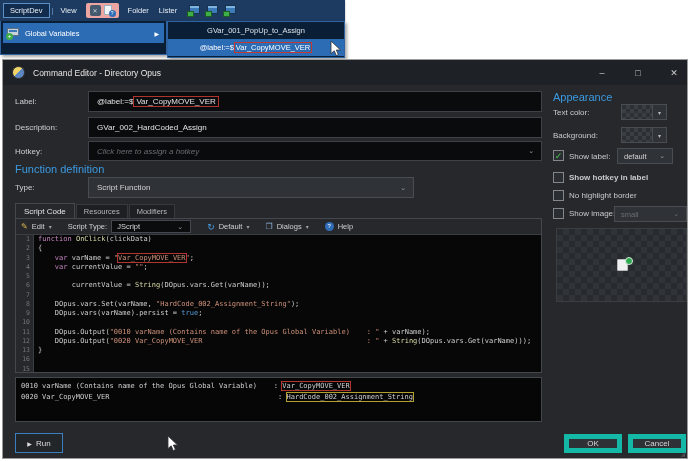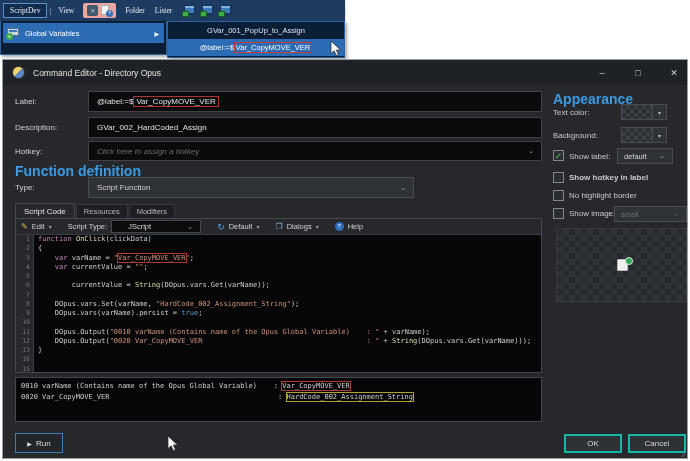--- a/index.html
+++ b/index.html
@@ -8,21 +8,21 @@
     position:relative; width:690px; height:461px; overflow:hidden;
     font-family:"Liberation Sans", sans-serif; background:#ffffff;
   }
   
   .menubar {
     position:absolute; left:0; top:0; width:345px; height:21px;
     background:linear-gradient(#234independent, #1d3b60); background:#1d3b60;
     display:flex; align-items:center; color:#e8eef5; font-size:7.5px;
     box-shadow:0 1px 2px rgba(0,0,0,.3);
   }
-  .mb-item { padding:0 5px;font-family:Liberation Serif, serif; }
+  .mb-item { padding:0 5px; }
   .mb-box { margin-left:3px; padding:2px 6px; background:#122c4d; border:1px solid #5d8fc7; }
   .mb-sep { color:#7d9cc0; padding:0 2px; }
   .pink-group { display:flex; align-items:center; gap:3px; background:#eca5a0; border-radius:2px; padding:2px 4px; margin:0 4px; }
   .pg-icon1 { width:11px; height:11px; background:#44596e; border-radius:2px; color:#c8d2da; font-size:6px; display:flex; align-items:center; justify-content:center; }
   .pg-icon2 { position:relative; width:11px; height:11px; }
   .pg-icon2 .page { position:absolute; left:0; top:0; width:8px; height:10px; background:#f2f5f8; border:1px solid #9fb0bf; }
   .pg-icon2 .qcircle { position:absolute; right:-1px; bottom:-1px; width:7px; height:7px; border-radius:50%; background:#2f6db7; color:#fff; font-size:5px; line-height:7px; text-align:center; }
   .lister-icon { position:relative; width:13px; height:12px; margin-left:5px; }
   .lister-icon .win { position:absolute; left:2px; top:0; width:11px; height:9px; background:#3d7ab8; border:1px solid #16324f; }
   .lister-icon .win:before { content:""; position:absolute; left:0; top:0; right:0; height:2px; background:#7fb3e0; }
@@ -65,34 +65,34 @@
   .winbtn.min { left:584px; } .winbtn.max { left:620px; } .winbtn.close { left:656px; }
   .field-label { position:absolute; left:12px; font-size:8px; color:#cfd0d2; }
   .tinput {
     position:absolute; left:85px; width:454px; height:21px;
     background:#0a0b0c; border:1px solid #3e4248; display:flex; align-items:center;
     padding-left:8px; font-size:8px; color:#e2e2e2;
   }
   .boxed-red { border:1px solid #b1352f; padding:0 2px; }
   .placeholder { font-style:italic; color:#6a6d72; }
   .chev { position:absolute; right:7px; color:#9a9da2; font-size:7px; top:50%; transform:translateY(-54%); }
-  .section-hdr { position:absolute; color:#3b9ae1; font-weight:bold; font-size:14px; }
+  .section-hdr { position:absolute; color:#3b9ae1; font-weight:normal; font-size:11px; }
   .dropdown {
     position:absolute; background:#2f3237; border:1px solid #494d53; display:flex; align-items:center;
     padding-left:8px; font-size:8px; color:#d2d3d5;
   }
   
   .tabs { position:absolute; left:12px; top:141px; height:17px; display:flex; align-items:flex-end; }
   .tab { padding:3px 8px 2px; font-size:8px; border:1px solid #44484e; border-bottom:none; background:#26282c; color:#e4e4e5; position:relative; z-index:2; }
   .tab.inactive { background:#1d1f22; border-color:#36393e; color:#b4b6b9; font-size:7.5px; padding:2px 7px 2px; margin-left:1px; }
   .tabpage { position:absolute; left:12px; top:158px; width:527px; height:155px; border:1px solid #44484e; background:#26282c; z-index:1; }
   .codebar { position:absolute; left:0; top:0; right:0; height:16px; border-bottom:1px solid #3a3d42;
     display:flex; align-items:center; font-size:7.5px; color:#cfd0d2; gap:4px; padding-left:5px; }
   .pencil { color:#d9b44a; font-size:8px; }
-  .ddsmall { height:13px; width:90px; background:#0b0c0d; border:1px solid #44484e; position:relative; display:flex; align-items:center; padding-left:16px; font-size:7.5px; color:#d8d8d8; }
+  .ddsmall { height:13px; width:80px; background:#0b0c0d; border:1px solid #44484e; position:relative; display:flex; align-items:center; padding-left:5px; font-size:7.5px; color:#d8d8d8; }
   .refresh { color:#4a9fe3; font-size:9px; }
   .dlg-ico { color:#8fb6dd; font-size:8px; }
   .help-ico { width:9px; height:9px; border-radius:50%; background:#2f6db7; color:#fff; font-size:6px; line-height:9px; text-align:center; }
   .tb-chev { color:#9a9da2; font-size:6px; }
   
   .editor { position:absolute; left:0; top:16px; right:0; bottom:0; display:flex; background:#070708; overflow:hidden; }
   .gutter { width:18px; background:#26282c; border-right:1px solid #3a3d42; }
   .codecol { flex:1; padding-left:4px; }
   .code-line, .gut-line { height:9.26px; line-height:9.26px; font-family:"DejaVu Sans Mono", monospace; font-size:7px; white-space:pre; }
   .gut-line { text-align:right; padding-right:3px; color:#70747a; font-size:6.5px; }
@@ -100,21 +100,21 @@
   .tok-pl { color:#cfcfcf; } .tok-bool { color:#569cd6; }
   .seg-box-red { outline:1px solid #b1352f; }
   .seg-box-yellow { outline:1px solid #b1a02e; }
   
   .output { position:absolute; left:12px; top:317px; width:527px; height:45px; background:#060607; border:1px solid #44484e; padding:3px 0 0 5px; overflow:hidden; }
   .out-line { height:11px; line-height:11px; font-family:"DejaVu Sans Mono", monospace; font-size:7px; color:#d4d4d4; white-space:pre; }
   
   .run-btn { position:absolute; left:12px; top:373px; width:48px; height:20px; background:#232629; border:1px solid #3c7fc0;
     color:#dcdcdc; font-size:8px; display:flex; align-items:center; justify-content:center; gap:4px; }
   .run-play { font-size:6px; }
-  .btn { position:absolute; top:374px; height:19px; background:#2e3136; border:2px solid #14b8a6; color:#d6d7d8; font-size:8px; display:flex; align-items:center; justify-content:center; }
+  .btn { position:absolute; top:374px; height:19px; background:#2e3136; border:5px solid #14b8a6; color:#d6d7d8; font-size:8px; display:flex; align-items:center; justify-content:center; }
   .btn.ok { left:561px; width:58px; } .btn.cancel { left:625px; width:58px; }
   
   .ap-label { position:absolute; font-size:8px; color:#c9cacc; }
   .checker8 {
     background-color:#2c2f33;
     background-image:linear-gradient(45deg,#3b3e43 25%,transparent 25%,transparent 75%,#3b3e43 75%),
                      linear-gradient(45deg,#3b3e43 25%,transparent 25%,transparent 75%,#3b3e43 75%);
     background-size:8px 8px; background-position:0 0,4px 4px;
   }
   .checker12 {

